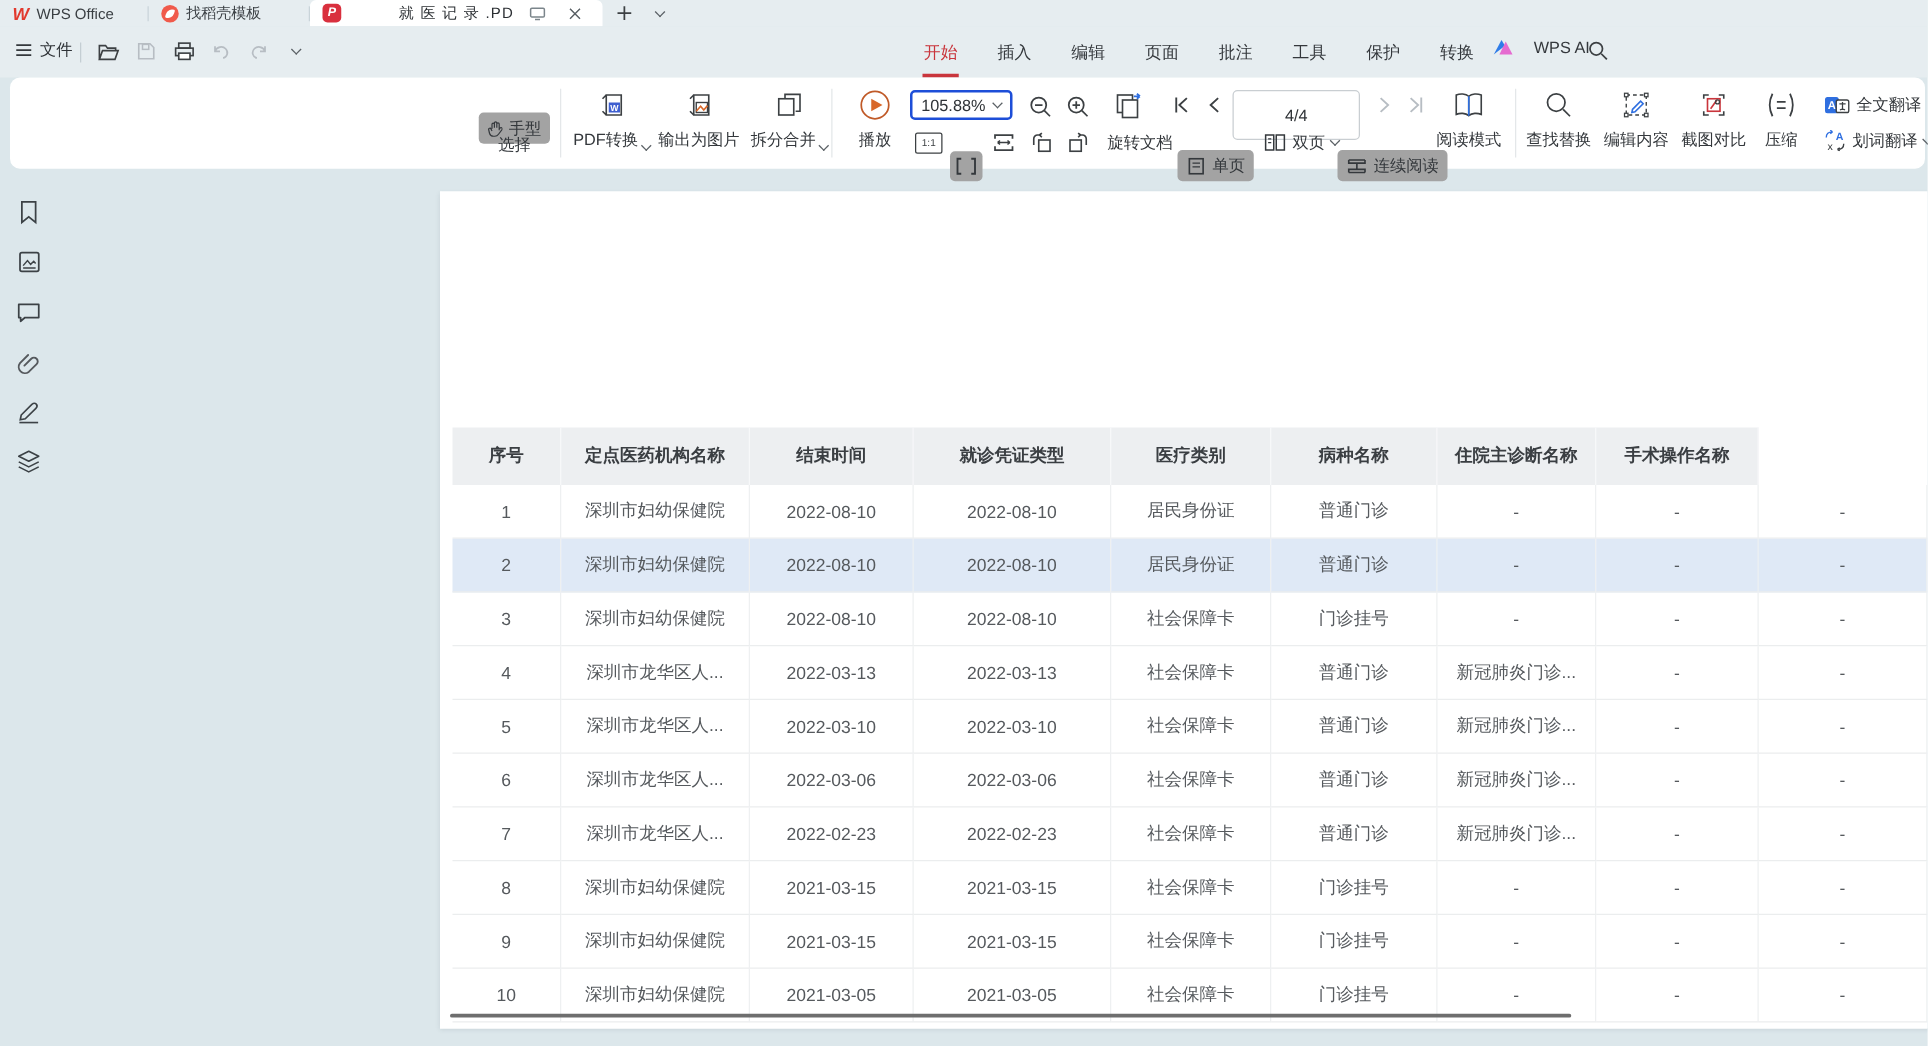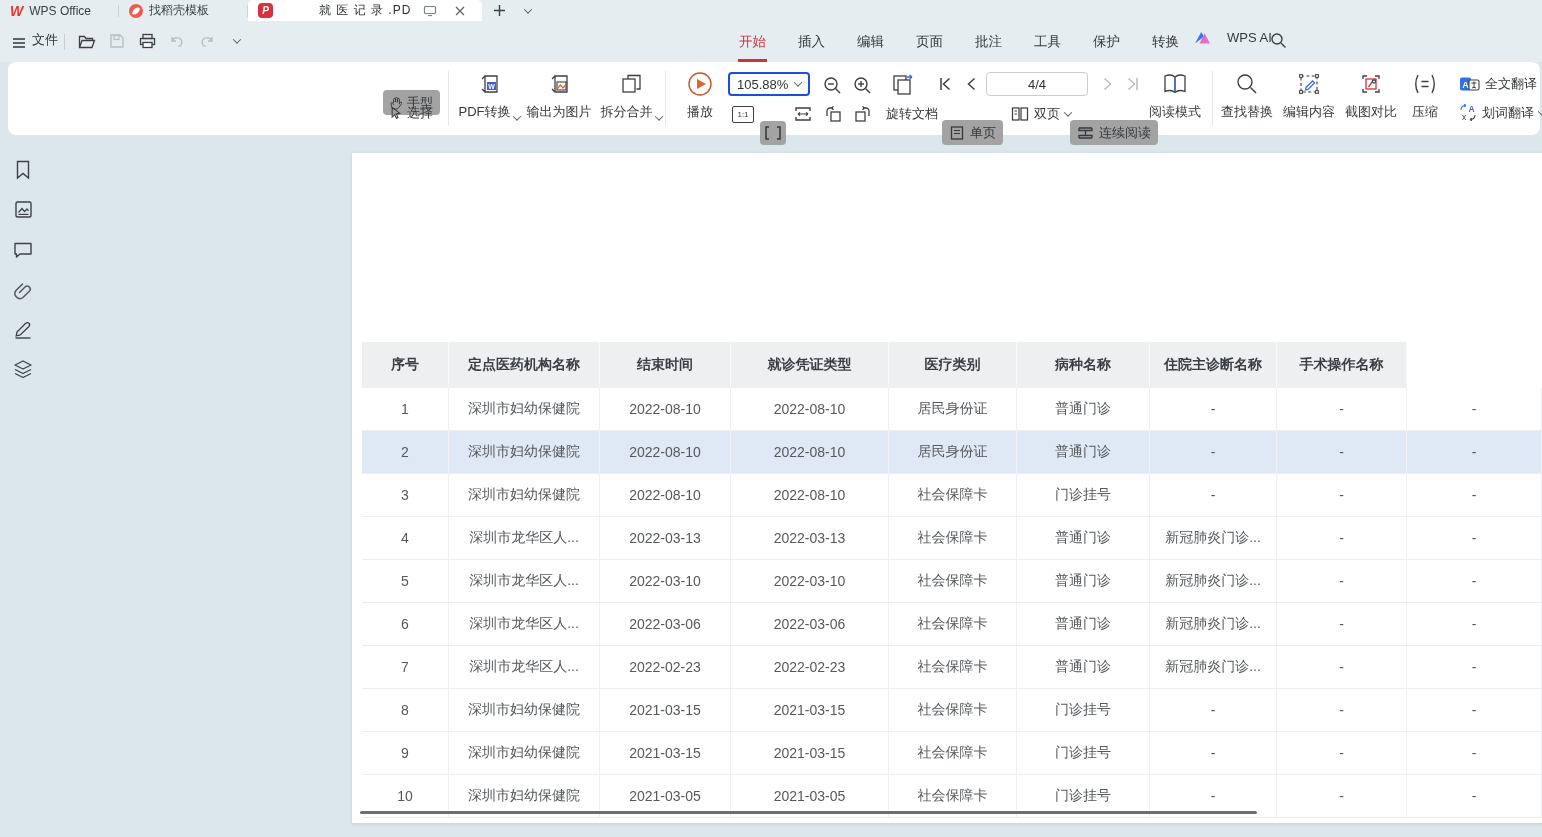--- a/index.html
+++ b/index.html
@@ -16,42 +16,42 @@
   .wlogo{font-weight:bold;font-style:italic;color:#e23a2e;font-size:14px;line-height:1;}
   .docer-ic{width:14px;height:14px;border-radius:50%;background:#f05a4b;position:relative;flex:0 0 auto;}
   .docer-ic::after{content:"";position:absolute;left:4px;top:3px;width:6px;height:8px;background:#fff;border-radius:6px 1px 6px 1px;transform:rotate(18deg);}
   .pdf-ic{width:15px;height:15px;border-radius:4px;background:#d9303e;color:#fff;font-size:10px;font-weight:bold;font-style:italic;display:flex;align-items:center;justify-content:center;flex:0 0 auto;}
   .doc-title{flex:1;letter-spacing:1px;white-space:nowrap;overflow:hidden;margin-left:40px;}
   .tabbtn{display:flex;align-items:center;justify-content:center;width:24px;color:#555;}
   svg.ic{display:block;}
 
   
   .menubar{position:absolute;left:0;top:21px;width:1542px;height:41px;background:#e6edf0;}
-  .filebtn{position:absolute;left:12px;top:10px;display:flex;gap:6px;align-items:flex-end;font-size:13px;color:#2f3337;}
+  .filebtn{position:absolute;left:12px;top:10px;display:flex;gap:6px;align-items:center;font-size:13px;color:#2f3337;}
   .mb-sep{position:absolute;left:64px;top:13px;width:1px;height:16px;background:#c4ced3;}
   .qbar{position:absolute;left:76px;top:9px;display:flex;gap:8px;align-items:center;}
   .qbtn{width:22px;height:22px;display:flex;align-items:center;justify-content:center;}
   .menus{position:absolute;left:738px;top:0;height:41px;display:flex;gap:30px;align-items:center;font-size:13.5px;color:#34383c;}
   .menu-item{position:relative;padding:2px 1px;cursor:default;}
   .menu-item.active{color:#c9353c;}
   .menu-item.active::after{content:"";position:absolute;left:0;right:0;bottom:-9px;height:3px;background:#c9353c;}
   .wpsai{position:absolute;left:1194px;top:9px;display:flex;gap:16px;align-items:center;font-size:13px;color:#34383c;}
   .mb-search{position:absolute;left:1270px;top:11px;}
 
   
   .ribbon{position:absolute;left:8px;top:62px;width:1532px;height:73px;background:#ffffff;border-radius:8px;}
   .vsep{position:absolute;top:9px;width:1px;height:55px;background:#e4e7e9;}
   .pill{background:#a3a3a3;border-radius:4px;margin-top:19px;}
   .hbtn{position:absolute;height:25px;display:flex;align-items:center;gap:5px;padding:0 7px;font-size:13px;color:#34383c;white-space:nowrap;}
   .vbtn{position:absolute;top:8px;width:76px;height:58px;text-align:center;font-size:13px;color:#34383c;}
   .vbtn .vicon{height:28px;display:flex;align-items:center;justify-content:center;}
   .vbtn .vlabel{margin-top:5px;display:flex;align-items:flex-end;justify-content:center;gap:3px;white-space:nowrap;}
   .chev{width:6px;height:6px;border-right:1.3px solid #5a6065;border-bottom:1.3px solid #5a6065;transform:rotate(45deg) translate(-1px,-1px);display:inline-block;}
   .zoombox{position:absolute;left:720px;top:10px;width:82px;height:24px;border:2px solid #1d4ed8;border-radius:4px;display:flex;align-items:center;justify-content:space-between;padding:0 7px;font-size:13px;color:#2f3337;background:#fff;}
-  .pagebox{position:absolute;left:978px;top:10px;width:102px;height:24px;border:1px solid #c9ced2;border-radius:4px;display:flex;align-items:center;justify-content:center;font-size:13px;color:#2f3337;background:#fff;}
+  .pagebox{position:absolute;left:978px;top:10px;width:102px;height:40px;border:1px solid #c9ced2;border-radius:4px;display:flex;align-items:center;justify-content:center;font-size:13px;color:#2f3337;background:#fff;}
   .ibtn{position:absolute;display:flex;align-items:center;justify-content:center;}
   .one2one{width:22px;height:17px;border:1.3px solid #3c4043;border-radius:2px;font-size:8px;color:#3c4043;display:flex;align-items:center;justify-content:center;letter-spacing:0;}
   .gray{color:#b7bdc3;}
   .gray svg *{stroke:#b7bdc3 !important;}
 
   
   .rail-btn{position:absolute;left:12px;width:22px;height:22px;display:flex;align-items:center;justify-content:center;}
 
   
   .page{position:absolute;left:352px;top:153px;width:1392px;height:670px;background:#ffffff;box-shadow:0 1px 4px rgba(40,60,70,.12);}
@@ -172,21 +172,21 @@
   </div>
 
   <div class="ribbon">
 
     <div class="hbtn pill" style="left:375px;top:9px;width:57px;">
       <svg class="ic" width="15" height="16" viewBox="0 0 15 16">
           <path d="M4.5 8 V3.5 a1.2 1.2 0 0 1 2.4 0 V7 M6.9 6.8 V2.3 a1.2 1.2 0 0 1 2.4 0 V7 M9.3 7 V3.3 a1.2 1.2 0 0 1 2.4 0 V9.5 M11.7 8.2 l1.2-1.2 a1.3 1.3 0 0 1 1.6 2 L11 13.5 a4.5 4.5 0 0 1-4 2 H6 a4.2 4.2 0 0 1-4-3 L1.2 9 a1.2 1.2 0 0 1 2.3-.7 l1 2" fill="none" stroke="#34383c" stroke-width="1.2"></path>
         </svg>
       <span>手型</span>
     </div>
-    <div class="hbtn" style="left:375px;top:38px;width:57px;">
+    <div class="hbtn" style="left:375px;top:38px;width:57px;flex-direction:column;">
       <svg class="ic" width="14" height="15" viewBox="0 0 14 15">
           <path d="M2.5 1.5 L11.5 8.5 L7.3 9.2 L9.4 13.3 L7.5 14.2 L5.5 10 L2.5 12.8 Z" fill="none" stroke="#34383c" stroke-width="1.2"></path>
         </svg>
       <span>选择</span>
     </div>
 
     <div class="vsep" style="left:440px;"></div>
 
     <div class="vbtn" style="left:443px;">
       <div class="vicon">

